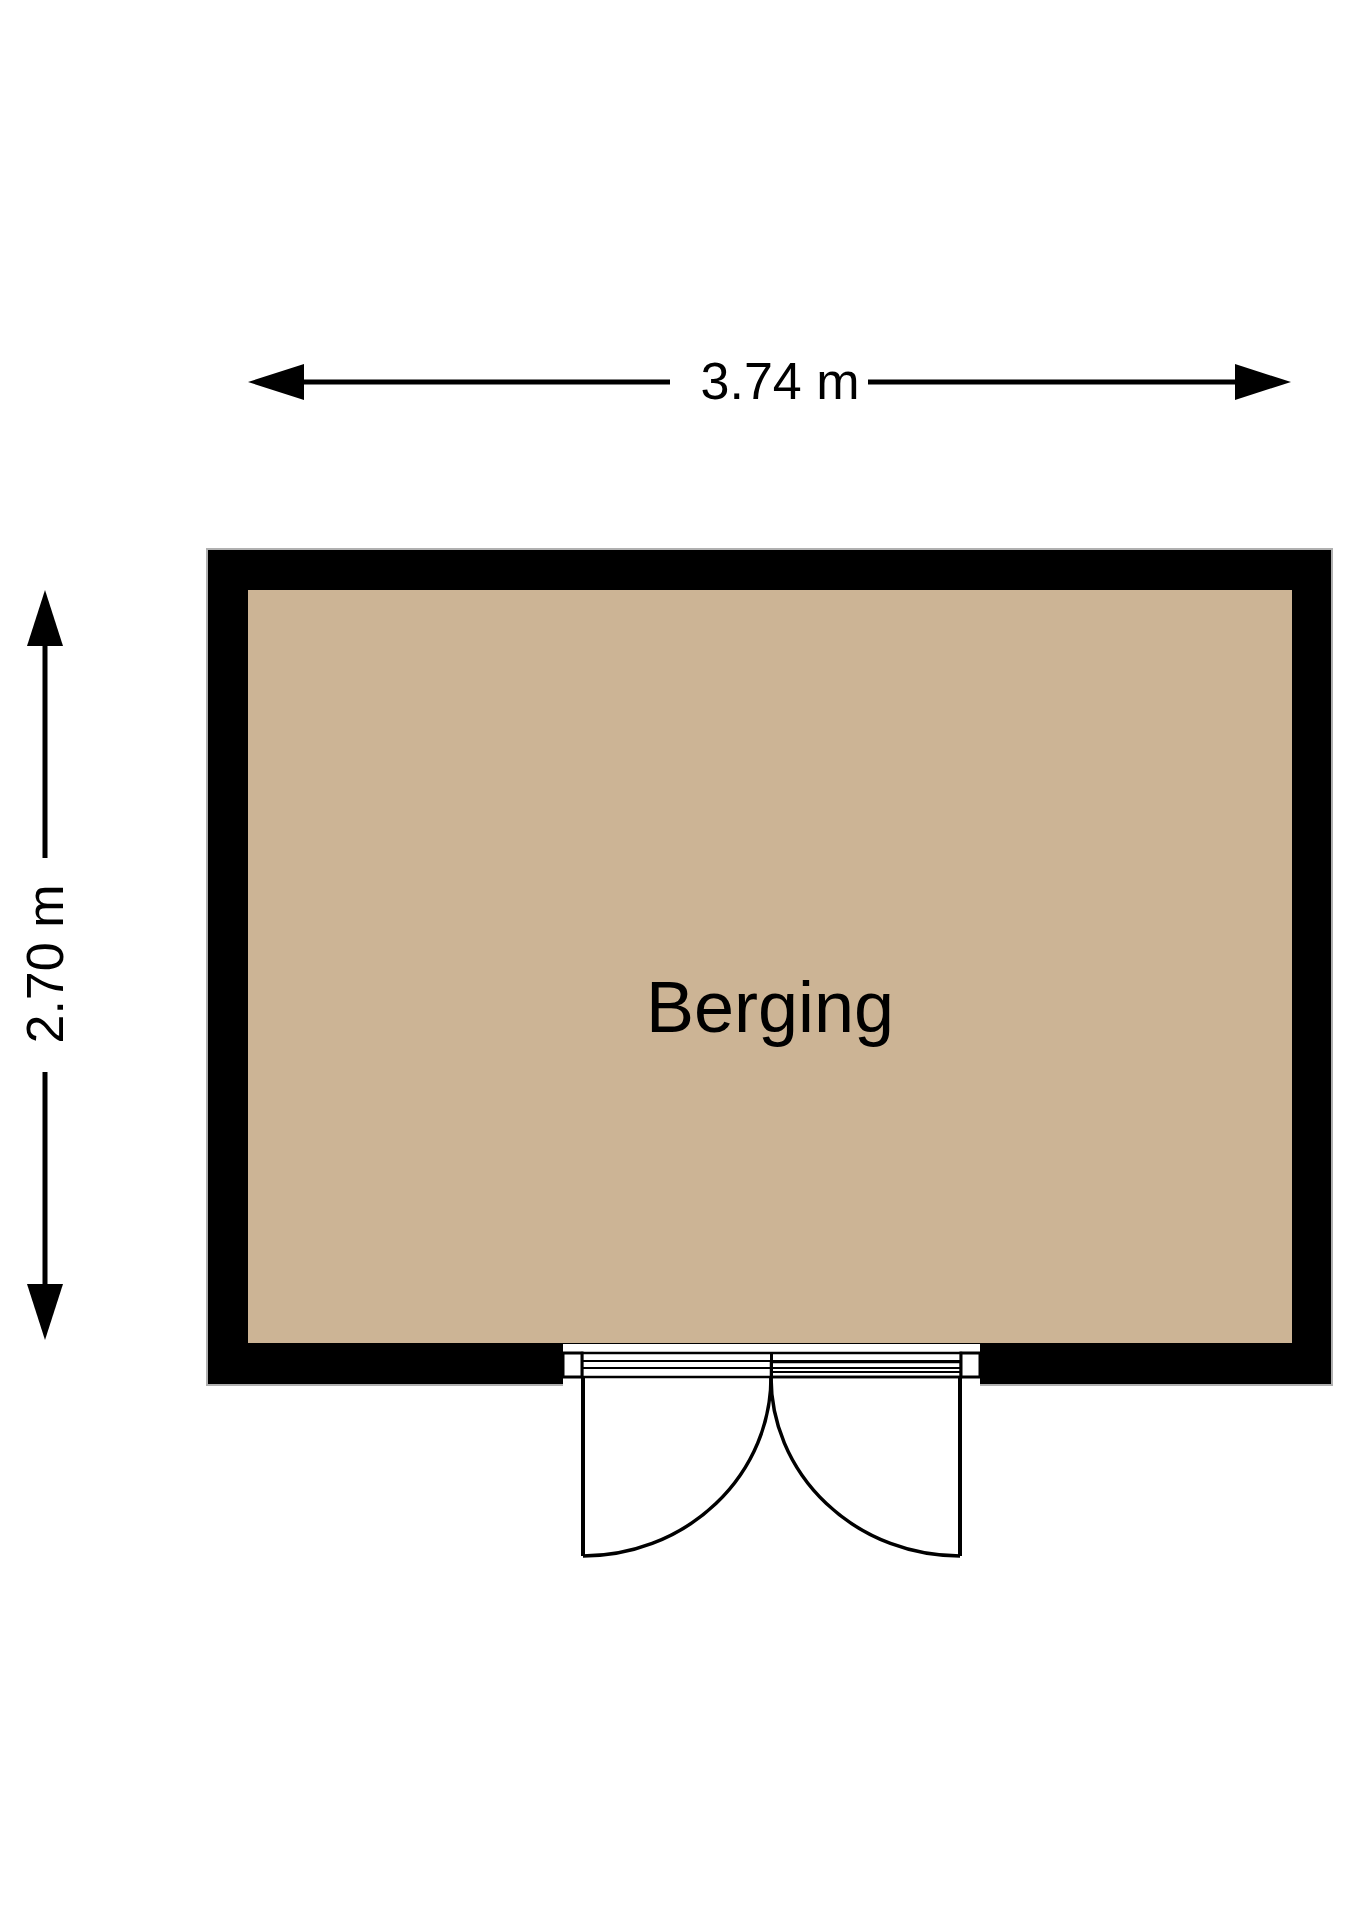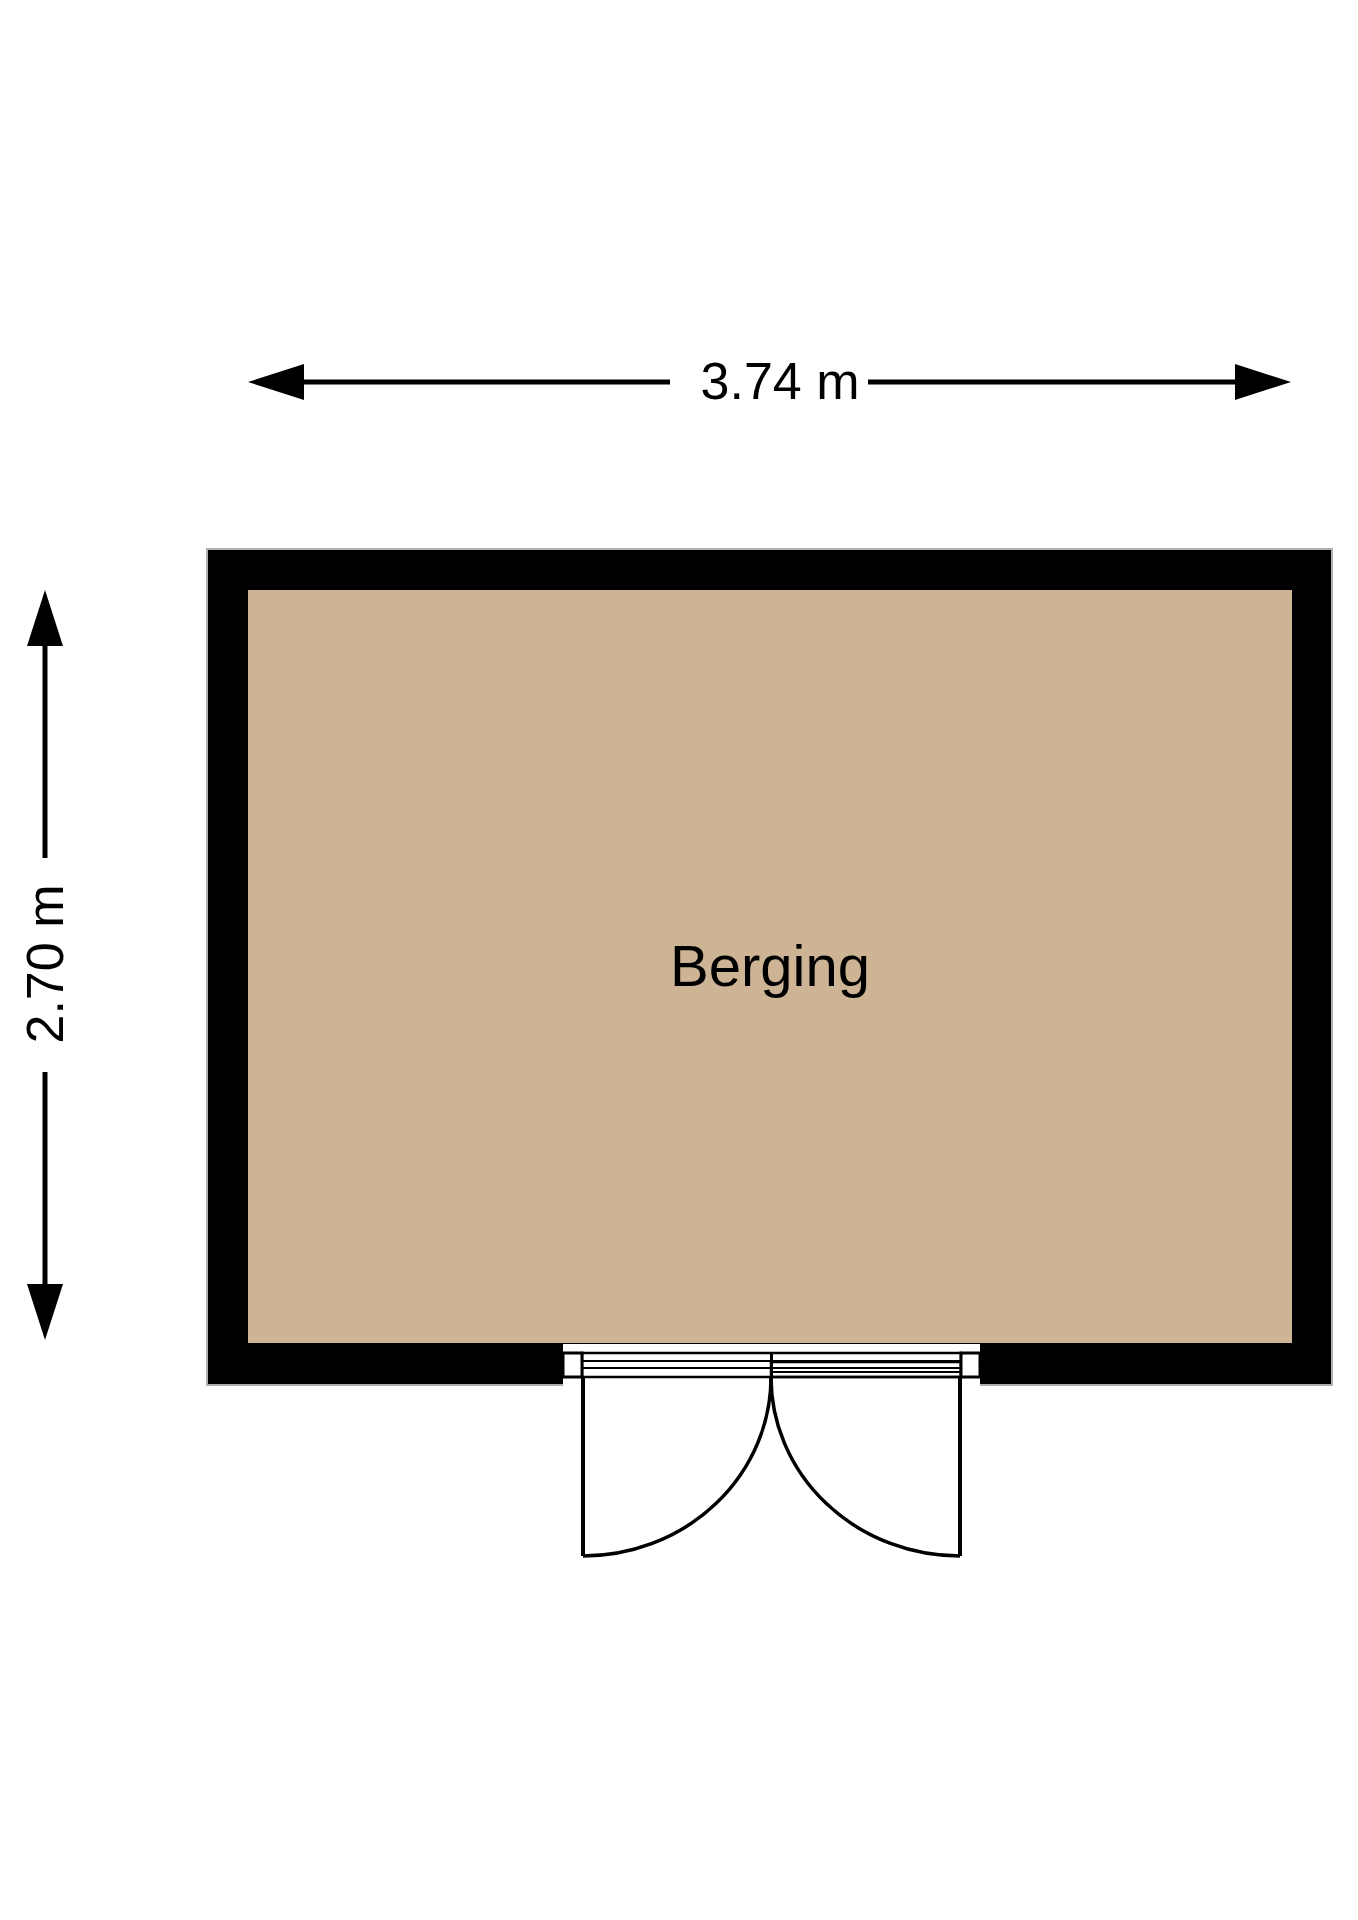--- a/index.html
+++ b/index.html
@@ -34,23 +34,23 @@
     top: 381px;
     transform: translate(-50%, -50%);
     margin-left: 11px;
   }
   .dim-label-height {
     left: 45px;
     top: 964px;
     transform: translate(-50%, -50%) rotate(-90deg);
   }
   .room-label {
-    font-size: 58px;
+    font-size: 72px;
     left: 770px;
-    top: 966px;
+    top: 1007px;
     transform: translate(-50%, -50%);
   }
 </style>
 </head>
 <body>
 
 <div class="canvas">
 
   <svg class="plan-svg" width="1358" height="1920" viewBox="0 0 1358 1920">
 

